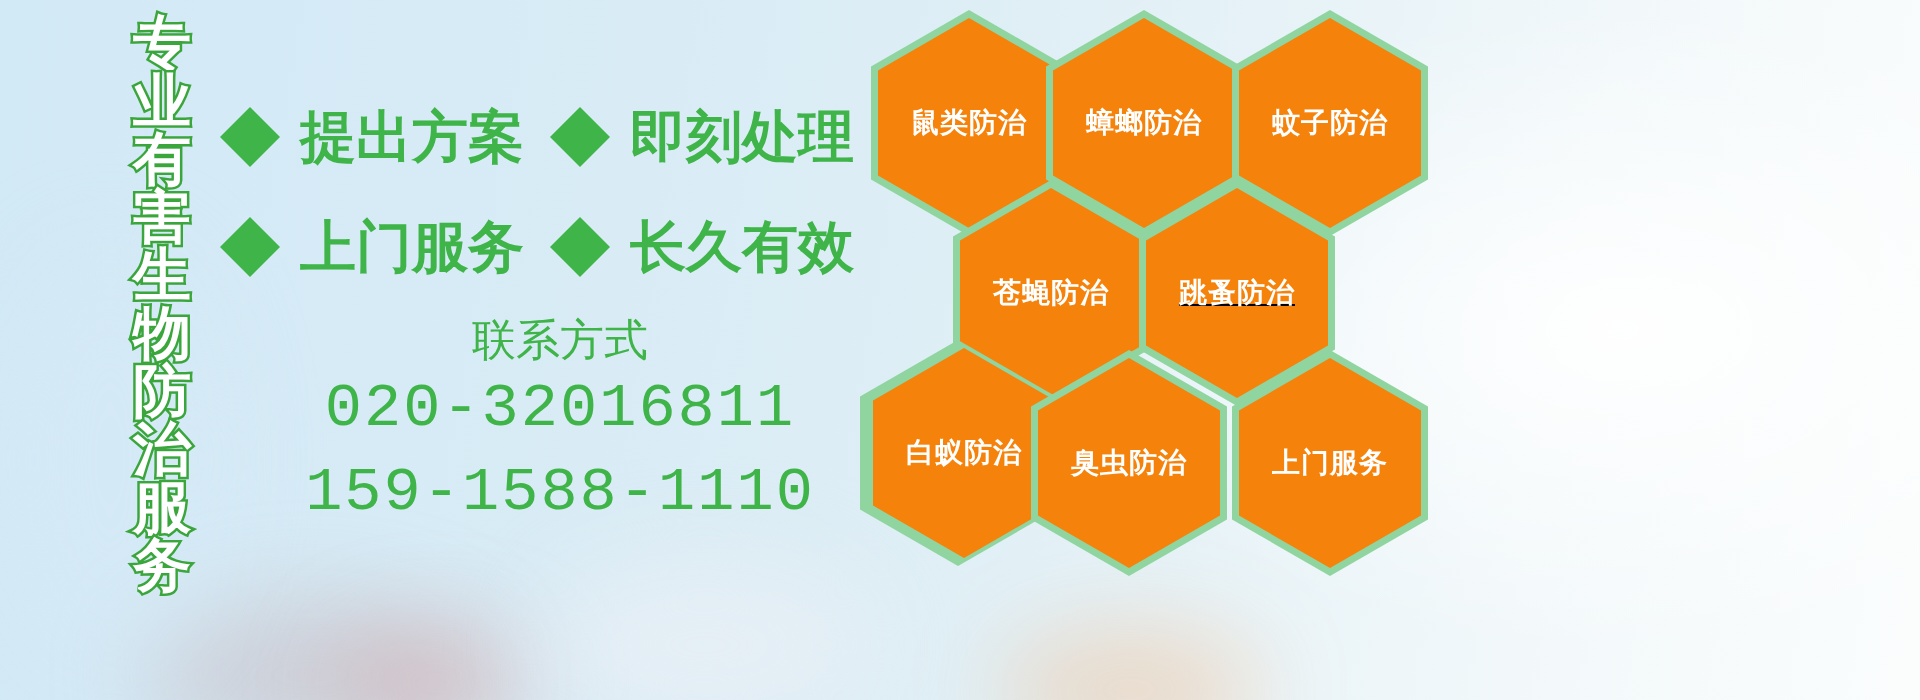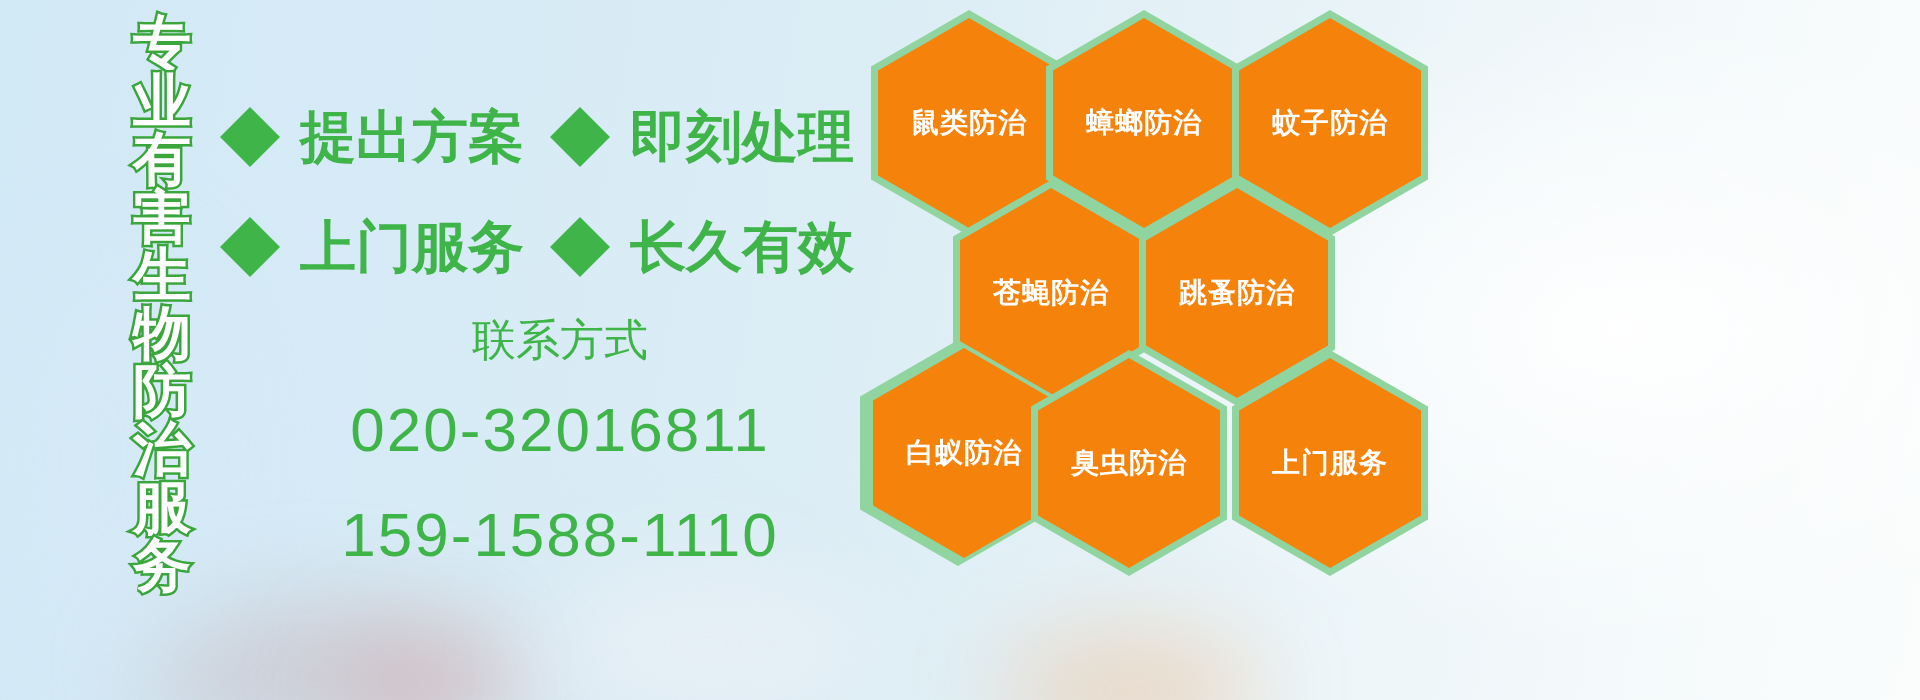--- a/index.html
+++ b/index.html
@@ -116,22 +116,21 @@
     font-weight: normal;
     color: #3fb449;
     line-height: 1.25;
     font-family: "DejaVu Sans", "Liberation Sans", sans-serif;
   }
   #contact .phone {
     font-size: 62px;
     color: #3fb449;
     line-height: 1.35;
     letter-spacing: 2px;
-    font-family: Liberation Sans, sans-serif;
-    margin-top: 21px;
+    font-family: Liberation Mono, monospace;
   }
 
   
   #hex-grid {
     position: absolute;
     left: 860px;
     top: 0px;
     width: 640px;
     height: 640px;
     z-index: 3;
@@ -239,21 +238,21 @@
         <span class="hex-label">苍蝇防治</span>
       </div>
     </div>
 
     <div class="hex" style="left:372px; top:10px;">
       <div class="hex-inner">
         <span class="hex-label">蚊子防治</span>
       </div>
     </div>
 
-    <div class="hex" style="left:279px; top:180px;">
+    <div class="hex" style="left:279px; top:180px;text-decoration:underline;">
       <div class="hex-inner">
         <span class="hex-label">跳蚤防治</span>
       </div>
     </div>
 
     <div class="hex" style="left:0px;   top:340px;padding-left:12px;">
       <div class="hex-inner">
         <span class="hex-label">白蚁防治</span>
       </div>
     </div>

